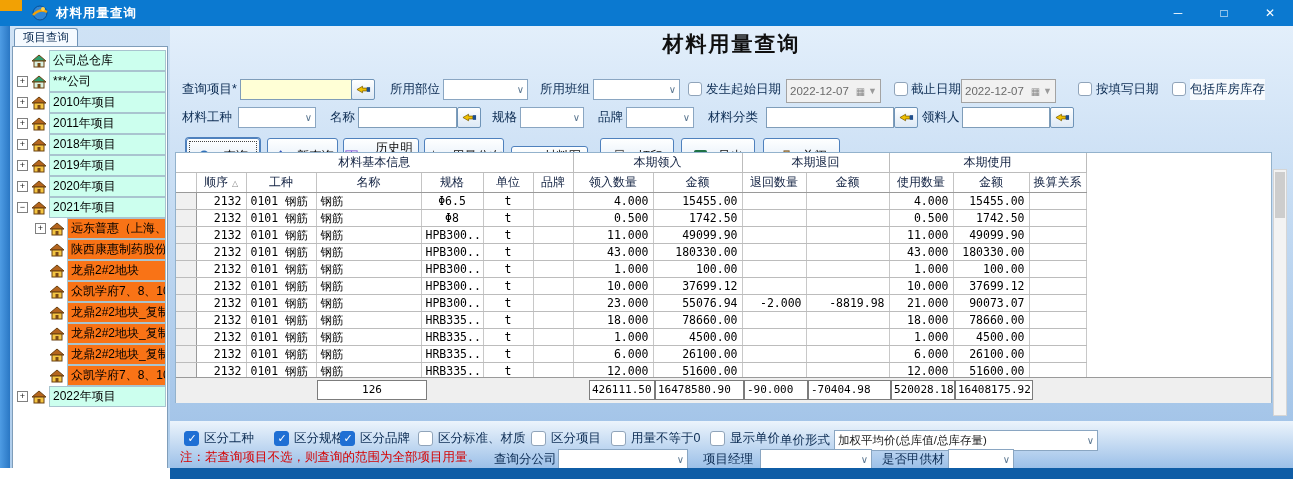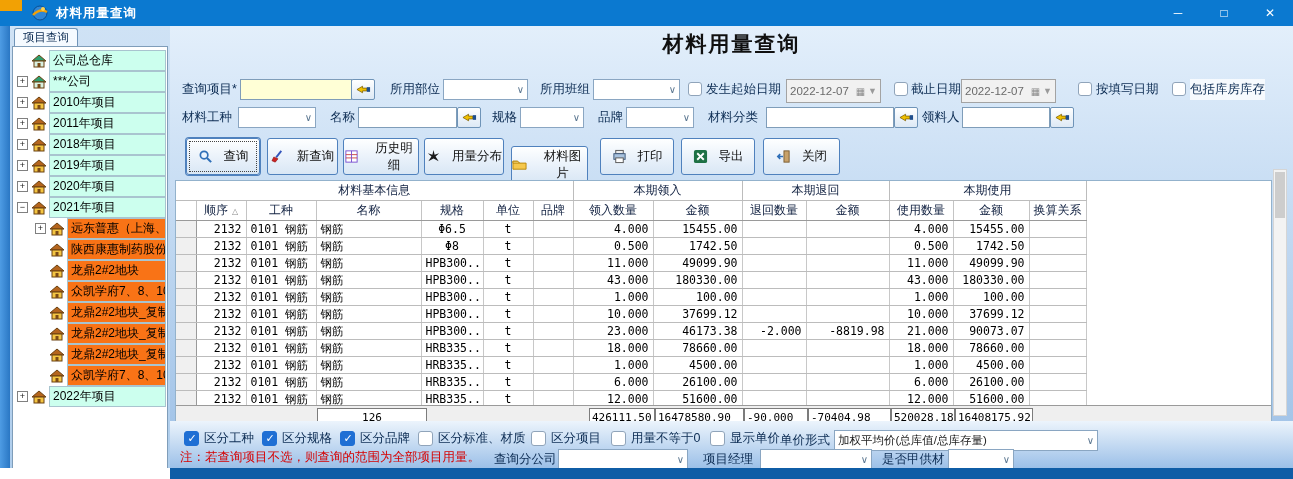--- a/index.html
+++ b/index.html
@@ -35,21 +35,21 @@
   .combo .chev{margin-left:auto;color:#5a7690;font-size:10px;}
   .datefield{position:absolute;top:0;height:24px;border:1px solid #a3a3a3;background:#f1f1f1;box-sizing:border-box;font-size:11.5px;color:#6a6a6a;display:flex;align-items:center;padding:0 3px;gap:3px;}
   .datefield .cal{margin-left:auto;color:#8a8a8a;font-size:10px;}
   .datefield .dd{color:#9a9a9a;font-size:9px;}
   .cbx{position:absolute;width:14px;height:14px;border:1px solid #90a4ba;border-radius:3px;background:#fff;box-sizing:border-box;}
   
   .toolbar-btn{position:absolute;top:138px;height:37px;border:1px solid #4f81bd;border-radius:3px;background:linear-gradient(#feffff,#e9f1fa 55%,#d9e7f5);font-size:12.5px;color:#101010;display:flex;align-items:center;justify-content:center;gap:11px;padding:0;cursor:default;}
   .toolbar-btn.focused{box-shadow:0 0 0 1px #4f81bd;outline:1px dotted #444;outline-offset:-4px;}
   .toolbar-btn svg{flex:none;}
   
-  .grid-wrap{position:absolute;left:175px;top:180px;width:1095px;height:249px;background:#fff;border:1px solid #93b2cc;box-sizing:content-box;}
+  .grid-wrap{position:absolute;left:175px;top:152px;width:1095px;height:249px;background:#fff;border:1px solid #93b2cc;box-sizing:content-box;}
   table.grid{border-collapse:collapse;table-layout:fixed;width:1095px;font-size:12px;}
   .grid th{font-weight:normal;color:#102040;text-align:center;background:#fff;}
   .grid .ghead th{height:16px;border-bottom:1px solid #bcbcbc;border-right:1px solid #bcbcbc;}
   .grid .chead th{height:17px;border-bottom:1px solid #9a9a9a;border-right:1px solid #c4c4c4;}
   .grid td{height:16px;border-bottom:1px solid #bcbcbc;border-right:1px solid #c8c8c8;font-family:"DejaVu Sans Mono","DejaVu Sans",monospace;font-size:11.5px;color:#000;padding:0 4px;white-space:nowrap;overflow:hidden;}
   .grid td.sel{background:#f0f0f0;border-right:1px solid #9a9a9a;}
   .grid .num{text-align:right;}
   .grid .ctr{text-align:center;}
   .grid td.fill,.grid th.fill{border:none;}
   .sort{font-size:8px;color:#8a8a8a;margin-left:4px;}
@@ -544,21 +544,21 @@
           </tr>
           <tr>
             <td class="sel"></td>
             <td class="num">2132</td>
             <td class="">0101 钢筋</td>
             <td class="">钢筋</td>
             <td class="ctr">HPB300...</td>
             <td class="ctr">t</td>
             <td class="ctr"></td>
             <td class="num">23.000</td>
-            <td class="num">46173.38</td>
+            <td class="num">55076.94</td>
             <td class="num">-2.000</td>
             <td class="num">-8819.98</td>
             <td class="num">21.000</td>
             <td class="num">90073.07</td>
             <td class="ctr"></td>
             <td class="fill"></td>
           </tr>
           <tr>
             <td class="sel"></td>
             <td class="num">2132</td>
@@ -642,21 +642,21 @@
   <div class="vscroll">
       <div class="vthumb"></div>
     </div>
 
   <div class="footer"></div>
   <div id="footer-checks">
       <div class="f-check" style="left: 184px;">
         <span class="box on"></span>
         <span>区分工种</span>
       </div>
-      <div class="f-check" style="left: 262px;">
+      <div class="f-check" style="left: 274px;">
         <span class="box on"></span>
         <span>区分规格</span>
       </div>
       <div class="f-check" style="left: 340px;">
         <span class="box on"></span>
         <span>区分品牌</span>
       </div>
       <div class="f-check" style="left: 418px;">
         <span class="box"></span>
         <span>区分标准、材质</span>

